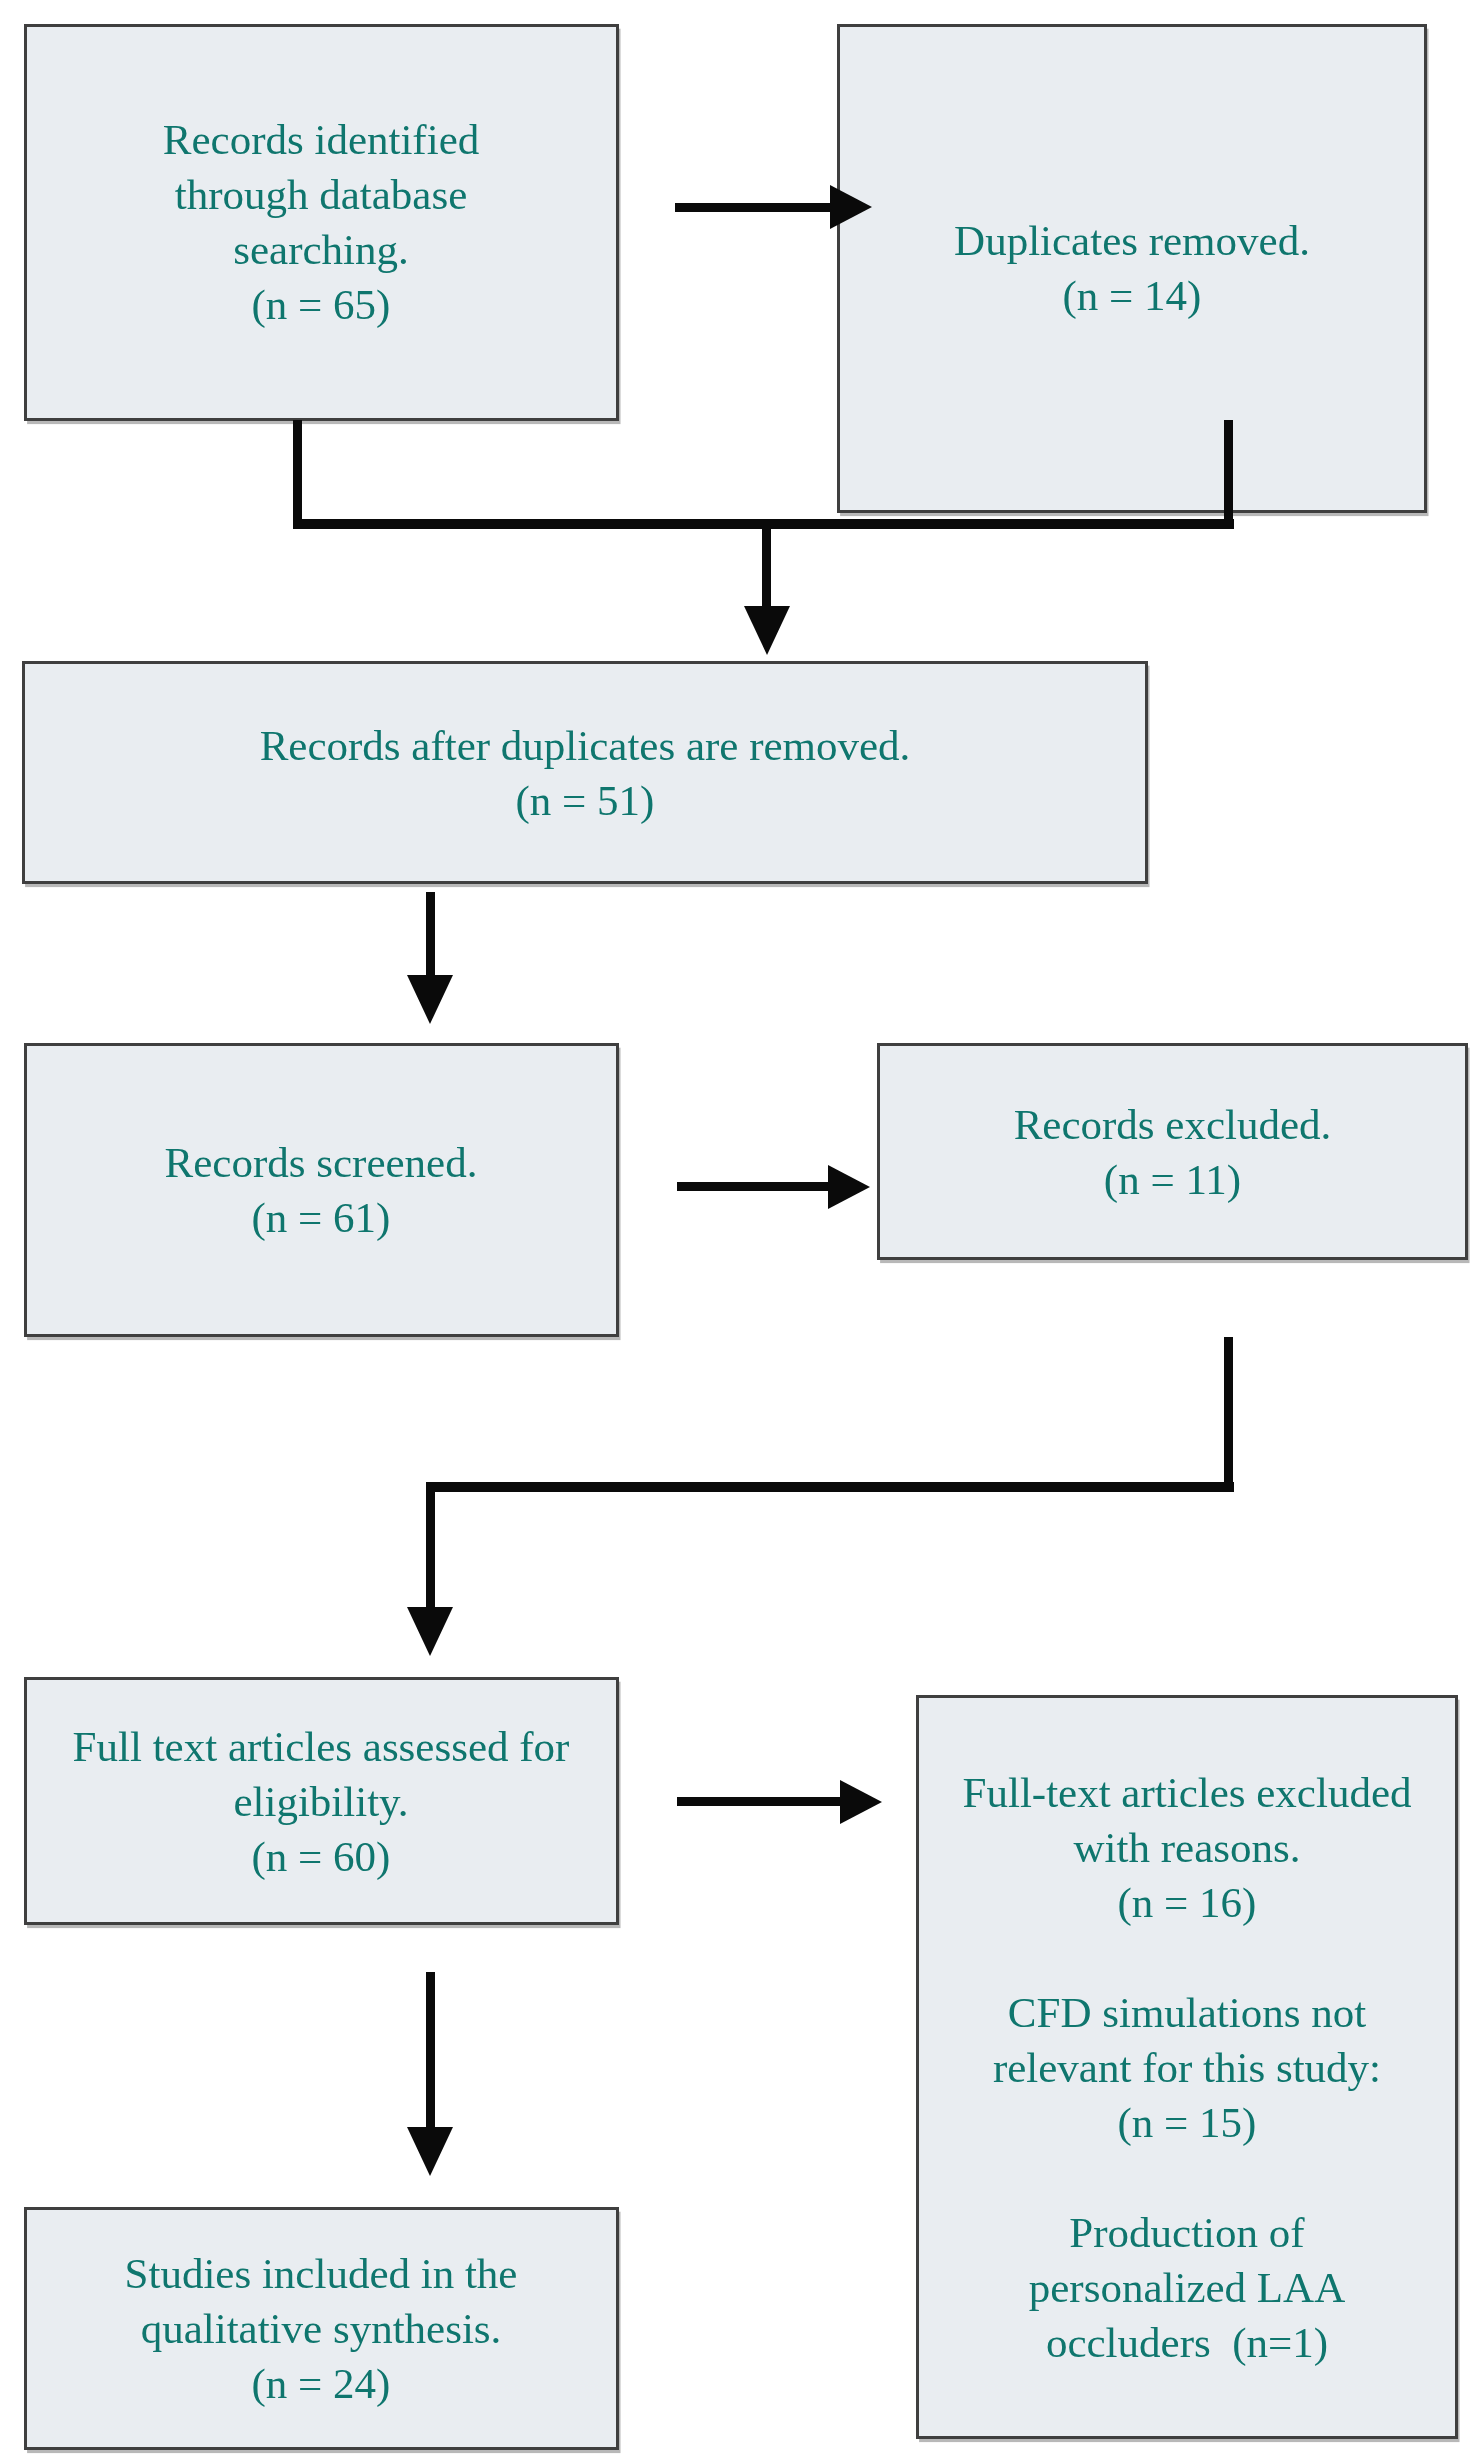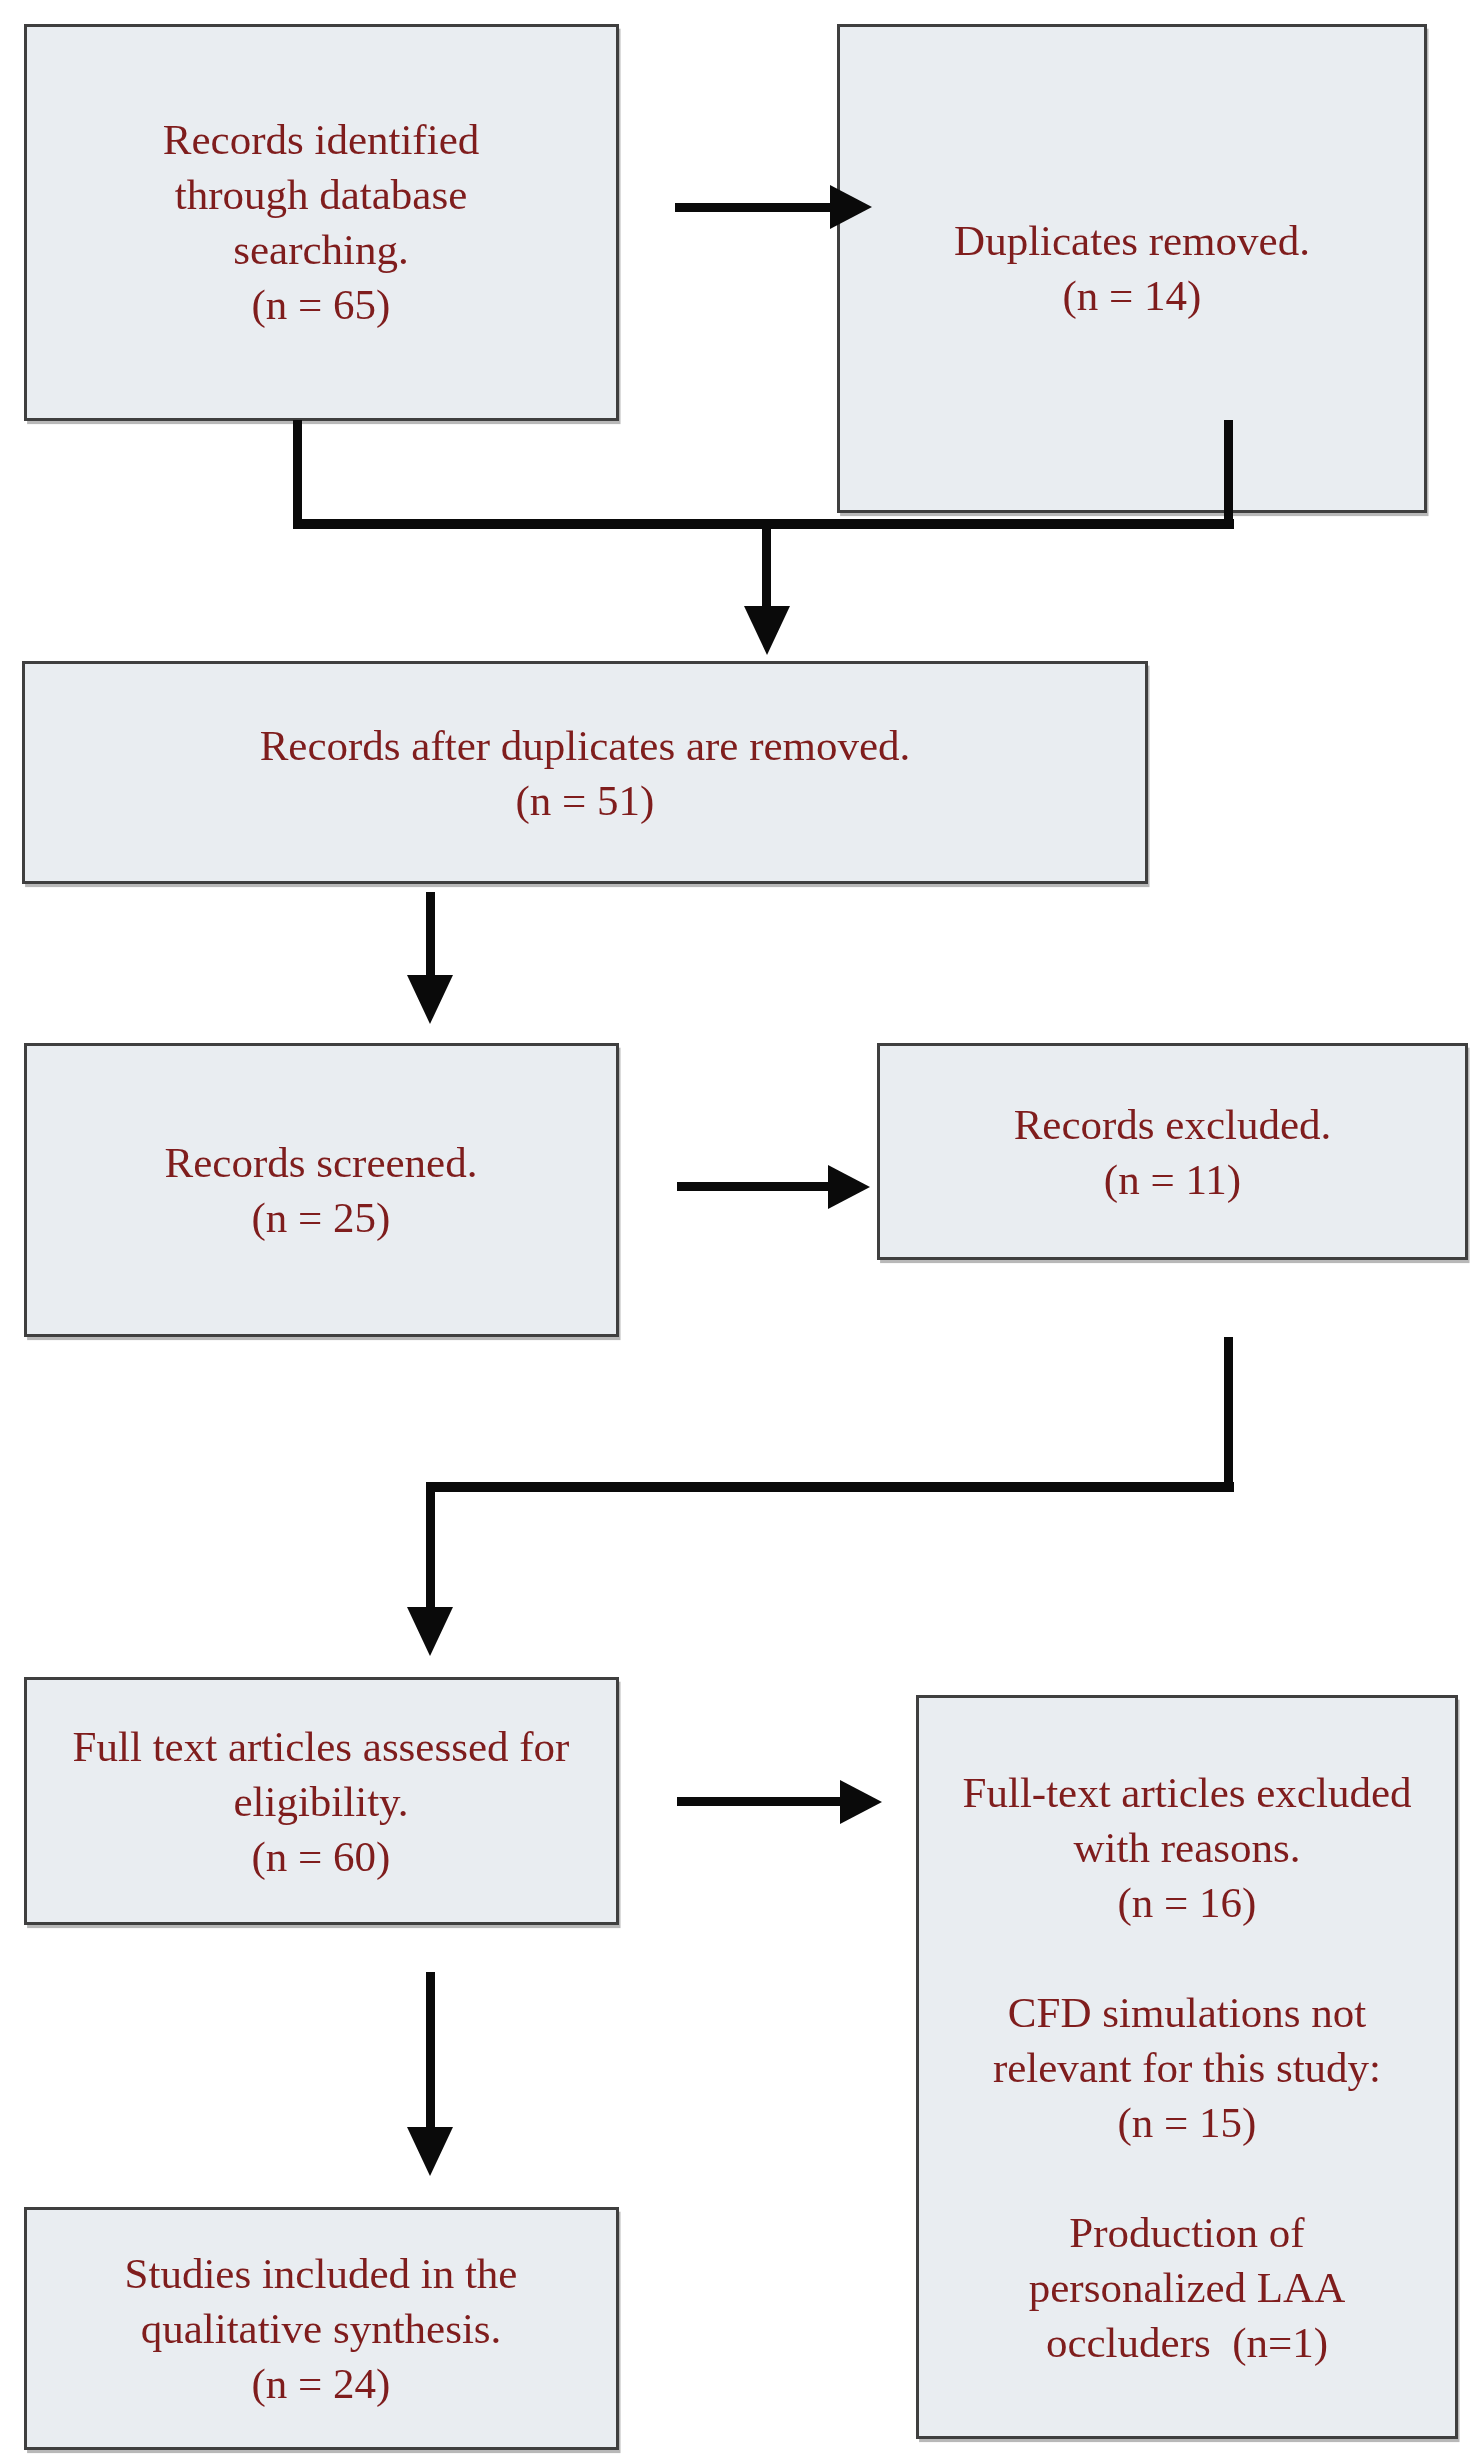--- a/index.html
+++ b/index.html
@@ -9,21 +9,21 @@
     --bg: #ffffff;
   }
   * { margin: 0; padding: 0; box-sizing: border-box; }
   html, body { background: var(--bg); }
   #canvas {
     position: relative;
     width: 1485px;
     height: 2462px;
     background: var(--bg);
     font-family: "Liberation Serif", "DejaVu Serif", serif;
-    color: #7f1d1d;
+    color: #0f766e;
     overflow: hidden;
   }
   .box {
     position: absolute;
     background: var(--box-fill);
     border: 3.9px solid var(--box-border);
     box-shadow: 2.3px 3.9px 0 -0.8px rgba(125,125,125,0.55);
     display: flex;
     align-items: center;
     justify-content: center;
@@ -112,21 +112,21 @@
   <div class="box" id="box-after-duplicates">
     <div class="box-text">Records after duplicates are removed.
 (n = 51)</div>
   </div>
 
   <div class="line" id="arr3-shaft"></div>
   <div class="ah-down" id="arr3-head"></div>
 
   <div class="box" id="box-screened">
     <div class="box-text">Records screened.
-(n = 25)</div>
+(n = 61)</div>
   </div>
   <div class="box" id="box-excluded">
     <div class="box-text">Records excluded.
 (n = 11)</div>
   </div>
 
   <div class="line" id="arr4-shaft"></div>
   <div class="ah-right" id="arr4-head"></div>
 
   <div class="line" id="elb-v1"></div>

